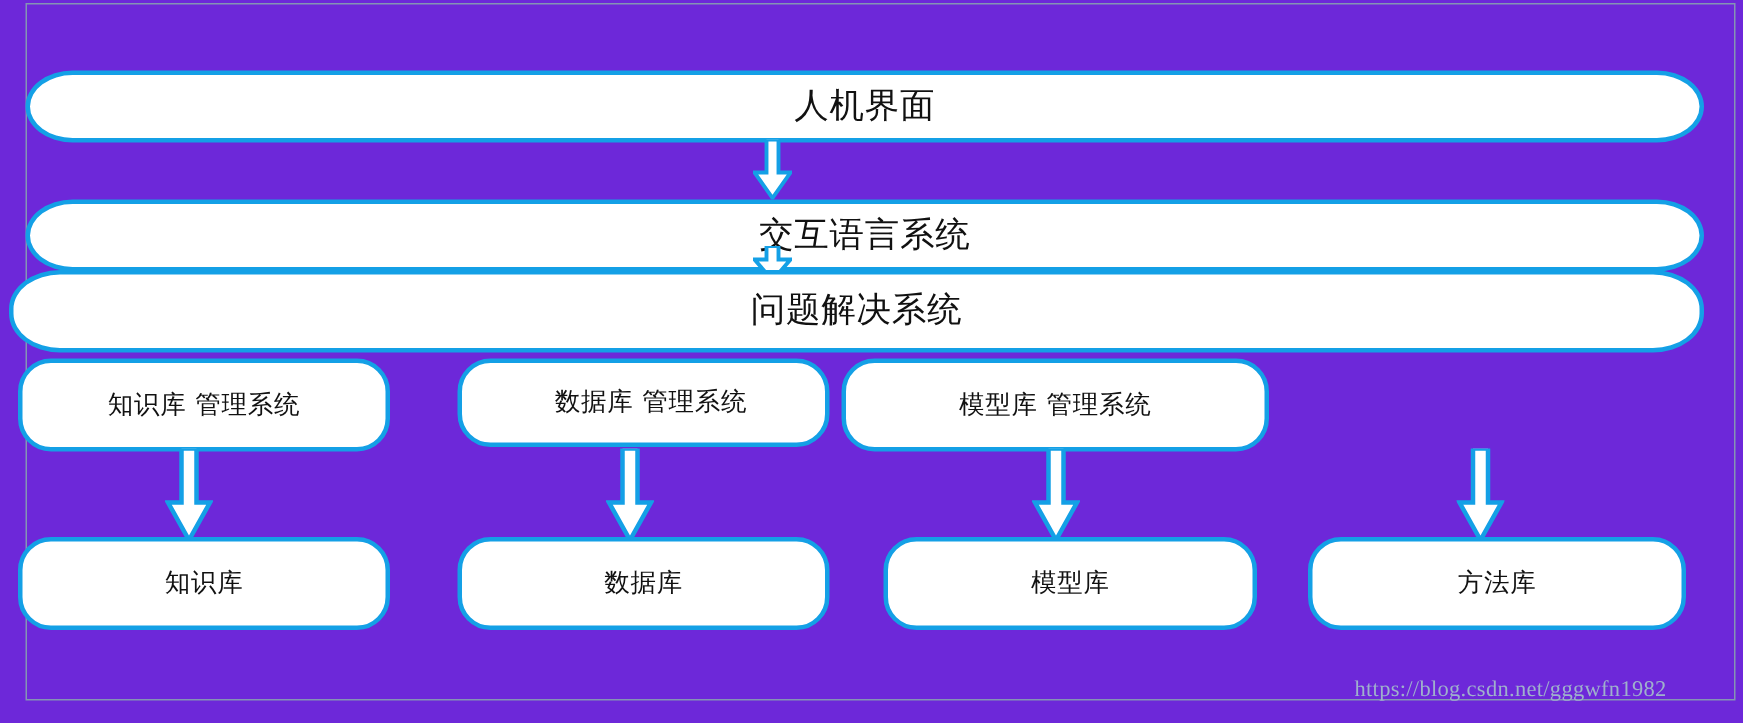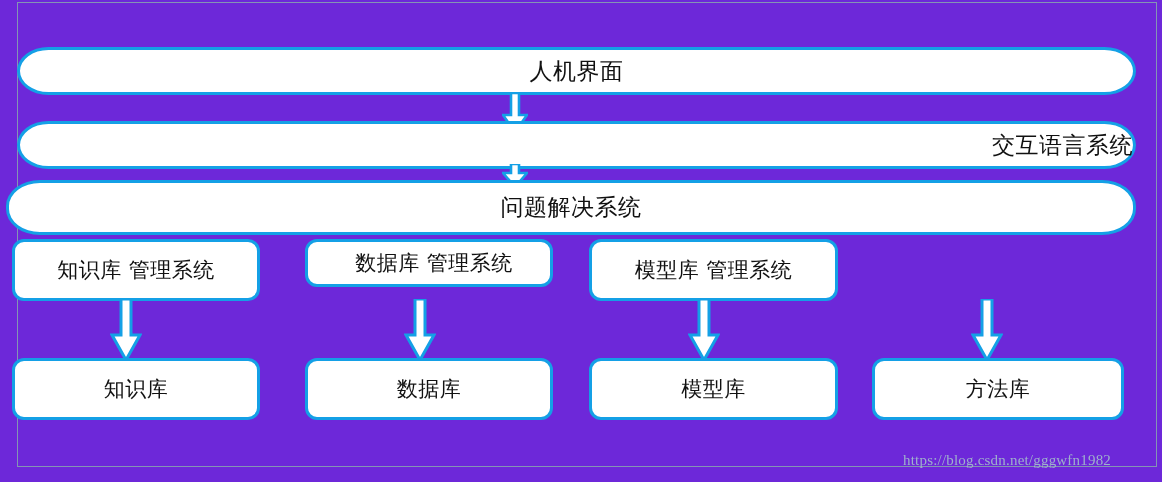--- a/index.html
+++ b/index.html
@@ -39,22 +39,22 @@
     color: #111111;
     white-space: nowrap;
   }
   
   .banner {
     border-radius: 34px / 26px;
     font-size: 23px;
   }
   
   .card {
-    border-radius: 12px;
-    font-size: 21px;
+    border-radius: 22px;
+    font-size: 17px;
   }
   .node .lbl {
     line-height: 1;
     letter-spacing: 0.5px;
   }
 
   
   .arrow {
     position: absolute;
   }
@@ -81,43 +81,43 @@
   <div class="node banner" style="left:17px; top:47px; width:1119px; height:48px;">
     <span class="lbl">人机界面</span>
   </div>
 
   <div class="arrow" style="left:502px; top:93px;">
     <svg width="26" height="40" viewBox="0 0 26 40">
       <polygon points="9,0 17,0 17,22 25,22 13,39 1,22 9,22" fill="#ffffff" stroke="#14a0e6" stroke-width="2.6" stroke-linejoin="miter"></polygon>
     </svg>
   </div>
 
-  <div class="node banner" style="left:17px; top:121px; width:1119px; height:48px;justify-content:flex-end;">
+  <div class="node banner" style="left:17px; top:133px; width:1119px; height:48px;">
     <span class="lbl">交互语言系统</span>
   </div>
 
   <div class="arrow" style="left:502px; top:164px;">
     <svg width="26" height="24" viewBox="0 0 26 24">
       <polygon points="9,0 17,0 17,9 25,9 13,23 1,9 9,9" fill="#ffffff" stroke="#14a0e6" stroke-width="2.6" stroke-linejoin="miter"></polygon>
     </svg>
   </div>
 
   <div class="node banner" style="left:6px; top:180px; width:1130px; height:55px;">
     <span class="lbl">问题解决系统</span>
   </div>
 
   <div class="node card" style="left:12px; top:239px; width:248px; height:62px;">
     <span class="lbl">知识库 管理系统</span>
   </div>
 
-  <div class="node card" style="left:305px; top:239px; width:248px; height:48px;padding-left:10px;">
+  <div class="node card" style="left:305px; top:239px; width:248px; height:59px;padding-left:10px;">
     <span class="lbl">数据库 管理系统</span>
   </div>
 
-  <div class="node card" style="left:589px; top:239px; width:249px; height:62px;text-align:right;">
+  <div class="node card" style="left:561px; top:239px; width:285px; height:62px;text-align:right;">
     <span class="lbl">模型库 管理系统</span>
   </div>
 
 
   <div class="arrow" style="left:110px; top:299px;">
     <svg width="32" height="62" viewBox="0 0 32 62">
       <polygon points="11,0 21,0 21,36 30,36 16,61 2,36 11,36" fill="#ffffff" stroke="#14a0e6" stroke-width="3" stroke-linejoin="miter"></polygon>
     </svg>
   </div>
 

